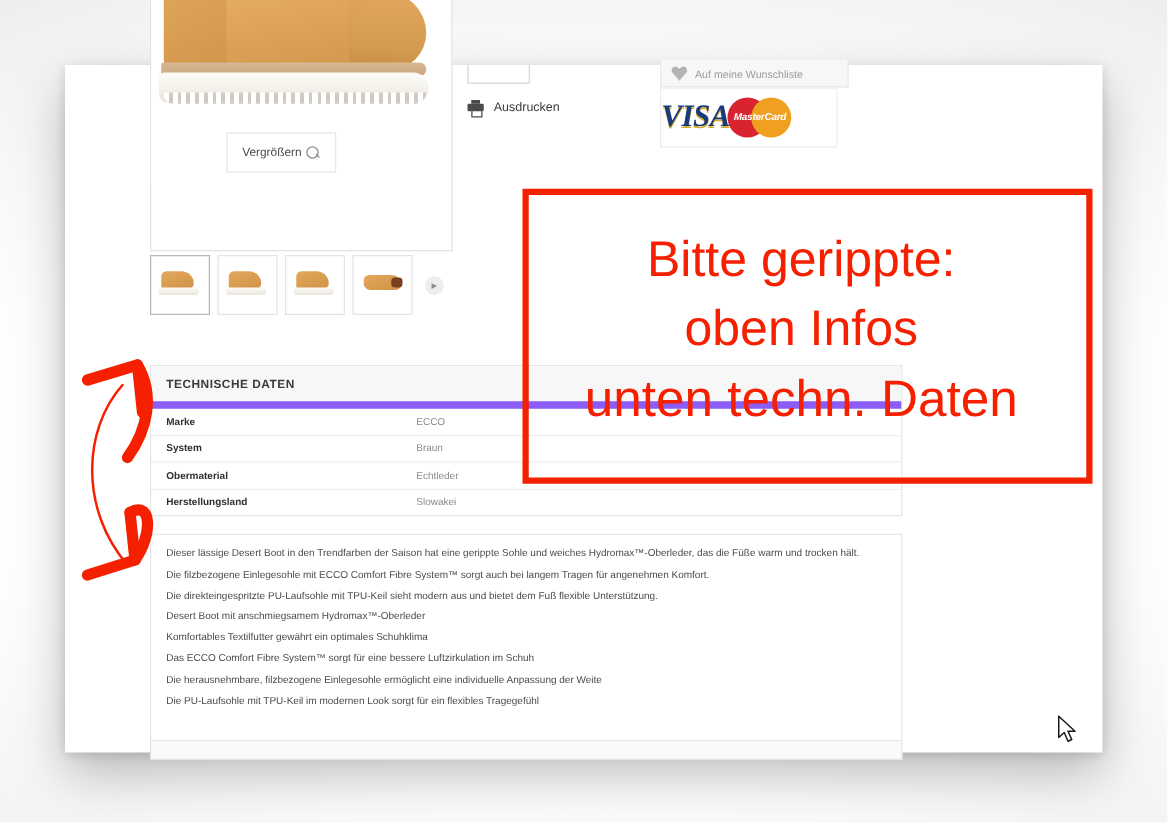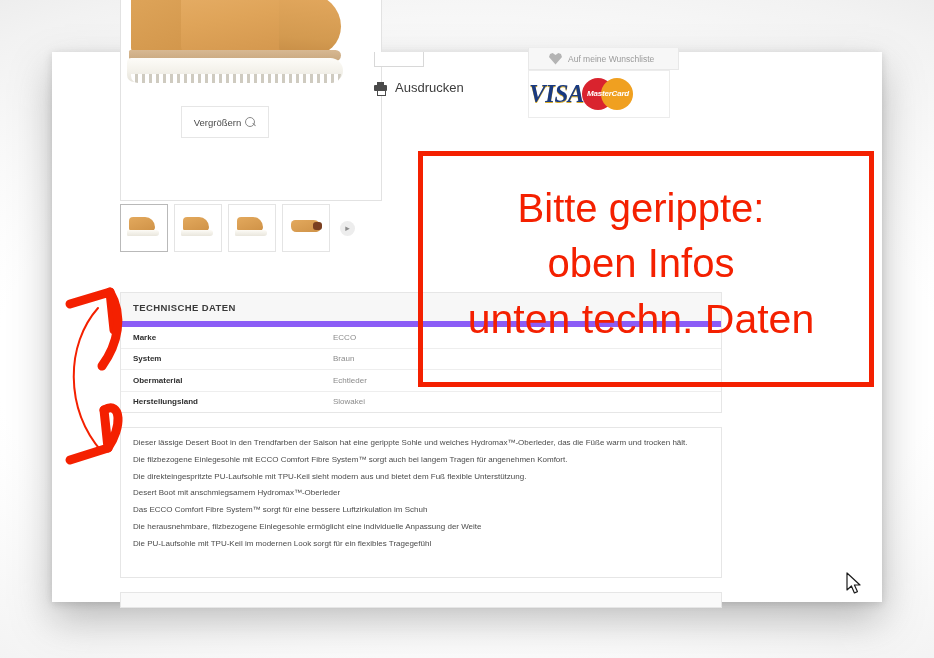--- a/index.html
+++ b/index.html
@@ -21,21 +21,21 @@
     position:absolute;left:52px;top:52px;width:830px;height:550px;
     background:#ffffff;
     box-shadow:0 18px 38px rgba(90,90,90,.40), 0 2px 8px rgba(120,120,120,.28);
   }
 
   
   #top-area{position:absolute;left:0;top:0;width:830px;height:200px;}
 
   .gallery-box{
     position:absolute;left:68px;top:-52px;width:240px;height:200px;
-    border:1px solid #e2e2e2;border-top:none;background:#fff;overflow:hidden;padding-left:20px;
+    border:1px solid #e2e2e2;border-top:none;background:#fff;overflow:hidden;
   }
   .shoe-photo{position:absolute;left:0;top:0;width:238px;height:152px;background:#fff;}
 
   
   .boot{position:absolute;left:8px;top:-46px;width:220px;height:190px;}
   .boot .shaft{
     position:absolute;left:2px;top:-4px;width:92px;height:104px;
     background:linear-gradient(155deg,#e5a95f 0%,#dca257 40%,#cf9348 100%);
     border-radius:6px 10px 4px 6px;
   }
@@ -99,36 +99,36 @@
   }
   .next-arrow{
     width:15px;height:15px;border-radius:50%;background:#ededed;
     display:flex;align-items:center;justify-content:center;
     font-size:9px;color:#8c8c8c;margin-left:4px;
   }
 
   
   .print-row{
     position:absolute;left:322px;top:28px;display:flex;align-items:center;gap:8px;
-    font-size:13px;color:#3c3c3c;
+    font-size:10px;color:#3c3c3c;
   }
   .printer{width:13px;height:12px;position:relative;}
   .printer .body{position:absolute;left:0;top:3px;width:13px;height:6px;background:#4a4a4a;border-radius:1px;}
   .printer .top{position:absolute;left:3px;top:0;width:7px;height:3px;background:#4a4a4a;}
   .printer .out{position:absolute;left:3px;top:8px;width:7px;height:4px;background:#fff;border:1px solid #4a4a4a;}
   .stub-box{
     position:absolute;left:322px;top:0px;width:48px;height:14px;
     border:1px solid #d8d8d8;border-top:none;background:#fff;
   }
 
   
   .wish-row{
     position:absolute;left:476px;top:-4px;width:151px;height:22px;
     background:#f7f7f7;border:1px solid #e8e8e8;border-top:none;
-    display:flex;align-items:center;gap:6px;padding-left:20px;box-sizing:border-box;
+    display:flex;align-items:center;gap:6px;padding-left:8px;box-sizing:border-box;
     font-size:8.5px;color:#9b9b9b;overflow:hidden;
   }
   .heart{width:13px;height:12px;background:#b4b4b4;
     clip-path:polygon(50% 100%,0 38%,8% 12%,28% 4%,50% 20%,72% 4%,92% 12%,100% 38%);}
   .cards-box{
     position:absolute;left:476px;top:18px;width:140px;height:46px;
     background:#fff;border:1px solid #ececec;display:flex;align-items:center;gap:0px;
   }
   .visa{
     font-family:"Liberation Serif","DejaVu Serif",serif;
@@ -295,20 +295,21 @@
     </tbody>
       </table>
   </div>
 
   <div class="panel" id="infos-panel">
     <div class="infos-body">
       <p>Dieser lässige Desert Boot in den Trendfarben der Saison hat eine gerippte Sohle und weiches Hydromax™-Oberleder, das die Füße warm und trocken hält.</p>
       <p>Die filzbezogene Einlegesohle mit ECCO Comfort Fibre System™ sorgt auch bei langem Tragen für angenehmen Komfort.</p>
       <p>Die direkteingespritzte PU-Laufsohle mit TPU-Keil sieht modern aus und bietet dem Fuß flexible Unterstützung.</p>
       <p>Desert Boot mit anschmiegsamem Hydromax™-Oberleder</p>
+      <p>Komfortables Textilfutter gewährt ein optimales Schuhklima</p>
       <p>Das ECCO Comfort Fibre System™ sorgt für eine bessere Luftzirkulation im Schuh</p>
       <p>Die herausnehmbare, filzbezogene Einlegesohle ermöglicht eine individuelle Anpassung der Weite</p>
       <p>Die PU-Laufsohle mit TPU-Keil im modernen Look sorgt für ein flexibles Tragegefühl</p>
     </div>
   </div>
 
   <div id="bottom-panel"></div>
 </div>
 
 <div id="red-box"></div>

